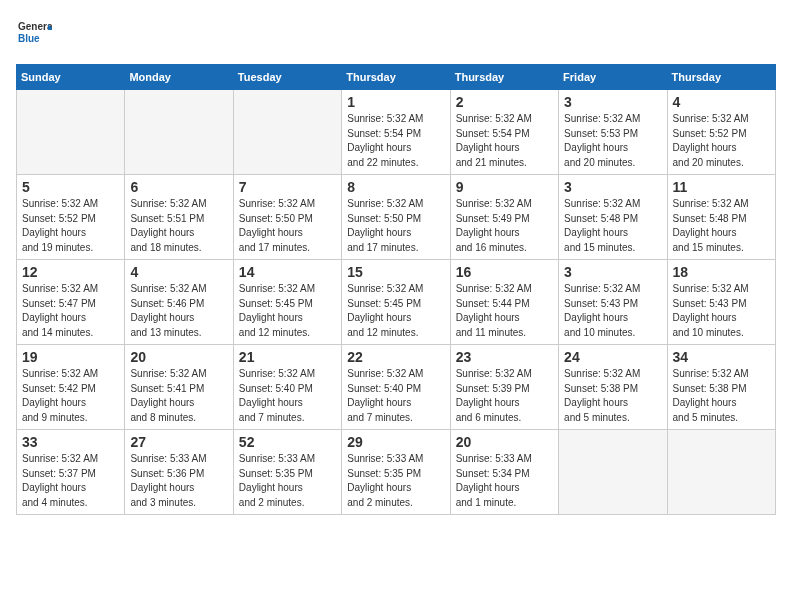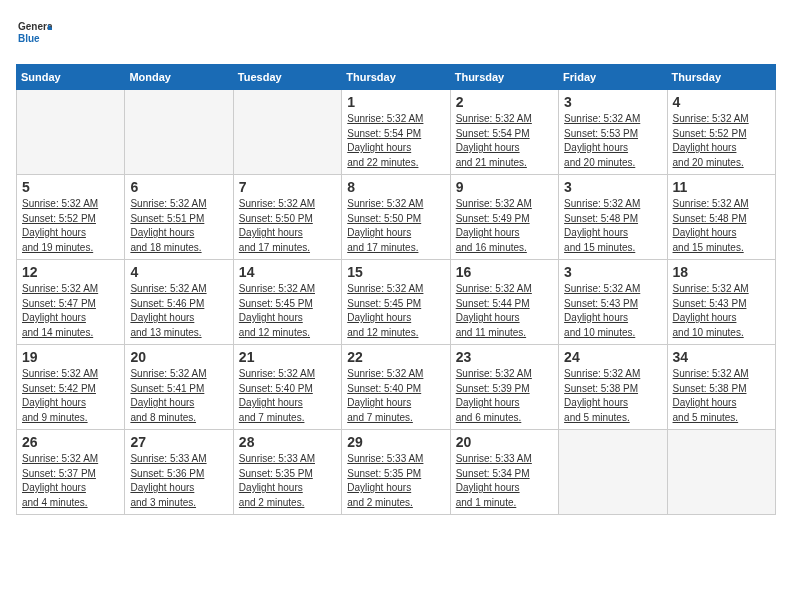--- a/index.html
+++ b/index.html
@@ -61,21 +61,20 @@
     .day-num {
       font-size: 14px;
       font-weight: bold;
       display: block;
       margin-bottom: 2px;
     }
     .day-info {
       font-size: 10px;
       line-height: 1.45;
       color: #333;
-      text-decoration: underline;
     }
   </style>
 </head>
 <body>
 
 <div class="header-area">
   <div class="logo">
   <svg width="36" height="36" viewBox="0 0 36 36">
     <rect x="0" y="0" width="36" height="36" fill="white"></rect>
     <text x="2" y="14" font-size="10" font-weight="bold" fill="#333" font-family="Arial">General</text>
@@ -333,39 +332,39 @@
         <div class="day-info">
           Sunrise: 5:32 AM<br>
           Sunset: 5:38 PM<br>
           Daylight hours<br>
           and 5 minutes.
         </div>
         </td>
       </tr>
       <tr>
         <td>
-          <span class="day-num">26</span>
+          <span class="day-num">33</span>
         <div class="day-info">
           Sunrise: 5:32 AM<br>
           Sunset: 5:37 PM<br>
           Daylight hours<br>
           and 4 minutes.
         </div>
         </td>
         <td>
           <span class="day-num">27</span>
         <div class="day-info">
           Sunrise: 5:33 AM<br>
           Sunset: 5:36 PM<br>
           Daylight hours<br>
           and 3 minutes.
         </div>
         </td>
         <td>
-          <span class="day-num">28</span>
+          <span class="day-num">52</span>
         <div class="day-info">
           Sunrise: 5:33 AM<br>
           Sunset: 5:35 PM<br>
           Daylight hours<br>
           and 2 minutes.
         </div>
         </td>
         <td>
           <span class="day-num">29</span>
         <div class="day-info">

